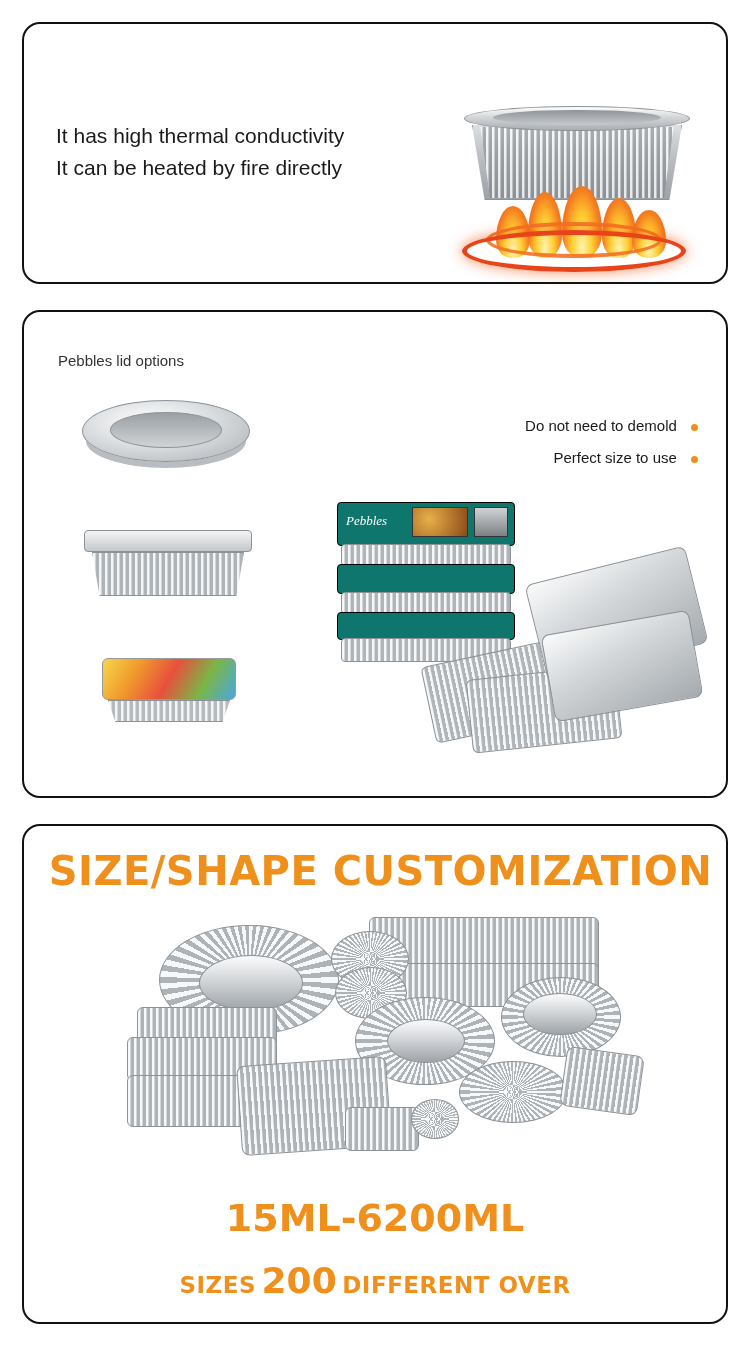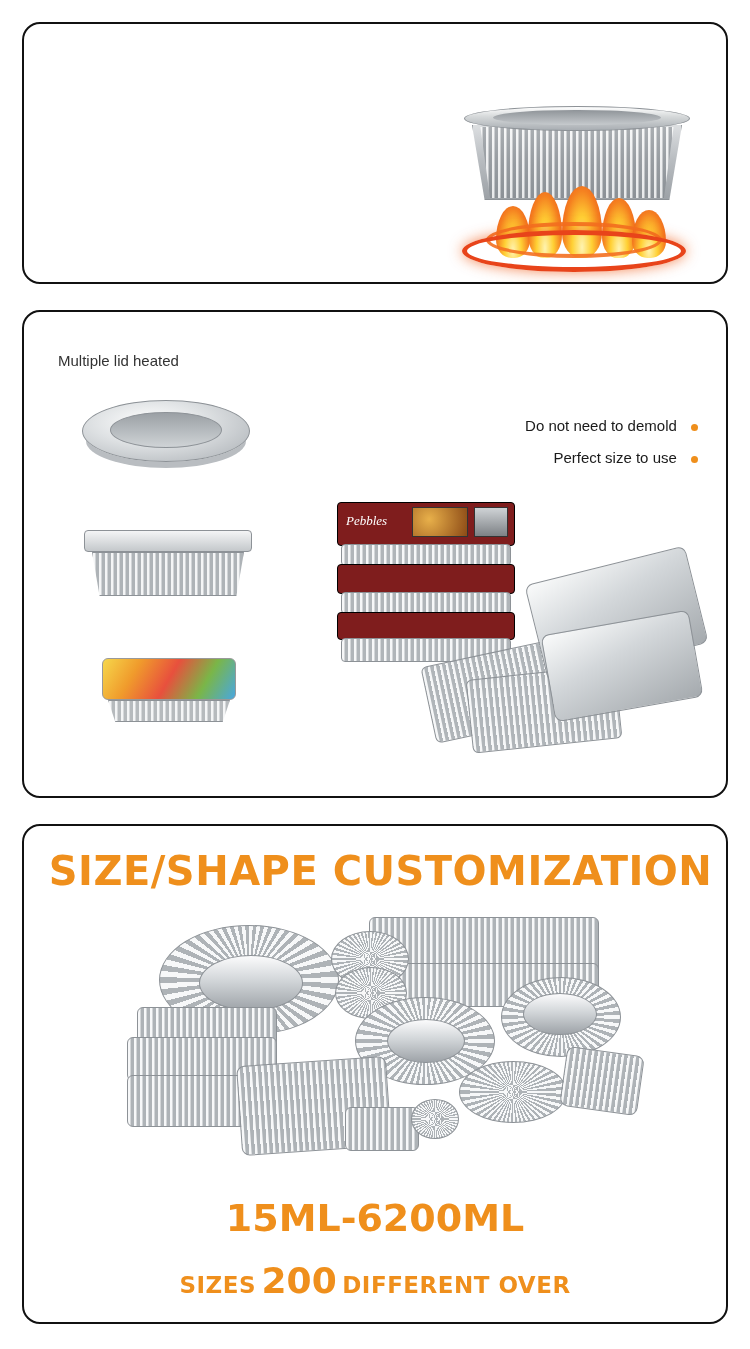--- a/index.html
+++ b/index.html
@@ -230,21 +230,21 @@
   .product-group {
     position: absolute;
     left: 295px; top: 190px;
     width: 390px; height: 270px;
   }
   .pk {
     position: absolute;
     border-radius: 4px;
   }
   .pk-black {
-    background: #7f1d1d;
+    background: #0f766e;
     border: 1px solid #000;
     overflow: hidden;
   }
   .pk-black .brand {
     position: absolute;
     left: 8px; top: 10px;
     color: #ffffff;
     font-size: 13px;
     font-style: italic;
     font-family: "Liberation Serif", serif;
@@ -330,20 +330,24 @@
   .ribbed-r {
     background: repeating-conic-gradient(from 0deg, #f7f8f9 0deg 4deg, #aeb3b7 4deg 8deg);
   }
 </style>
 </head>
 <body>
 
 <div class="page">
 
   <div class="card" id="panel-thermal">
+    <div class="thermal-text">
+      <div>It has high thermal conductivity</div>
+      <div>It can be heated by fire directly</div>
+    </div>
 
     <div class="thermal-art">
       <div class="tray" style="left:28px; top:0; width:210px; height:96px;">
         <div class="body"></div>
         <div class="ribs"></div>
         <div class="rim"></div>
         <div class="inner"></div>
       </div>
       <div class="flame">
         <div class="f f1"></div>
@@ -351,21 +355,21 @@
         <div class="f f3"></div>
         <div class="f f4"></div>
         <div class="f f5"></div>
         <div class="ring2"></div>
         <div class="ring"></div>
       </div>
     </div>
   </div>
 
   <div class="card" id="panel-multi">
-    <div class="lid-title">Multiple lid heated</div>
+    <div class="lid-title">Pebbles lid options</div>
 
     <div class="bullets">
       <div class="bullet-row">
         <span>Do not need to demold</span>
         <span class="bullet-dot"></span>
       </div>
       <div class="bullet-row">
         <span>Perfect size to use</span>
         <span class="bullet-dot"></span>
       </div>

